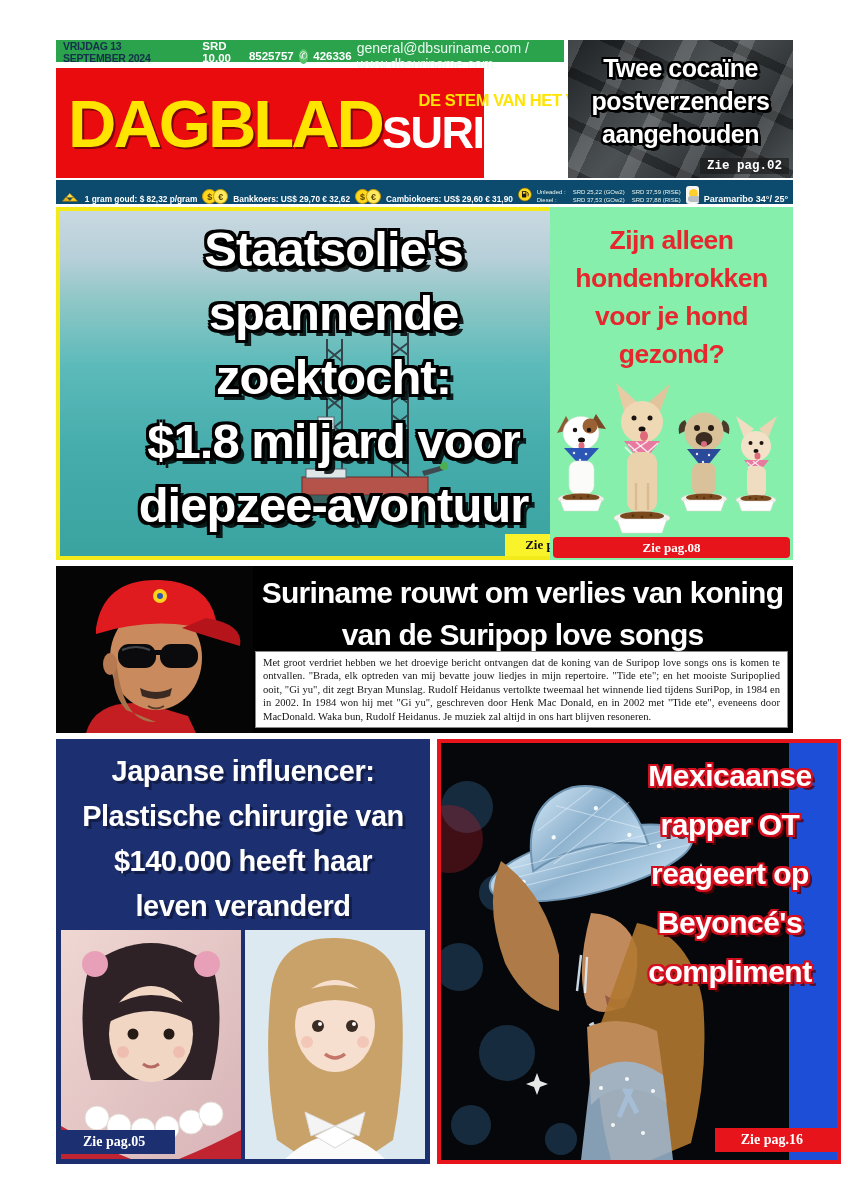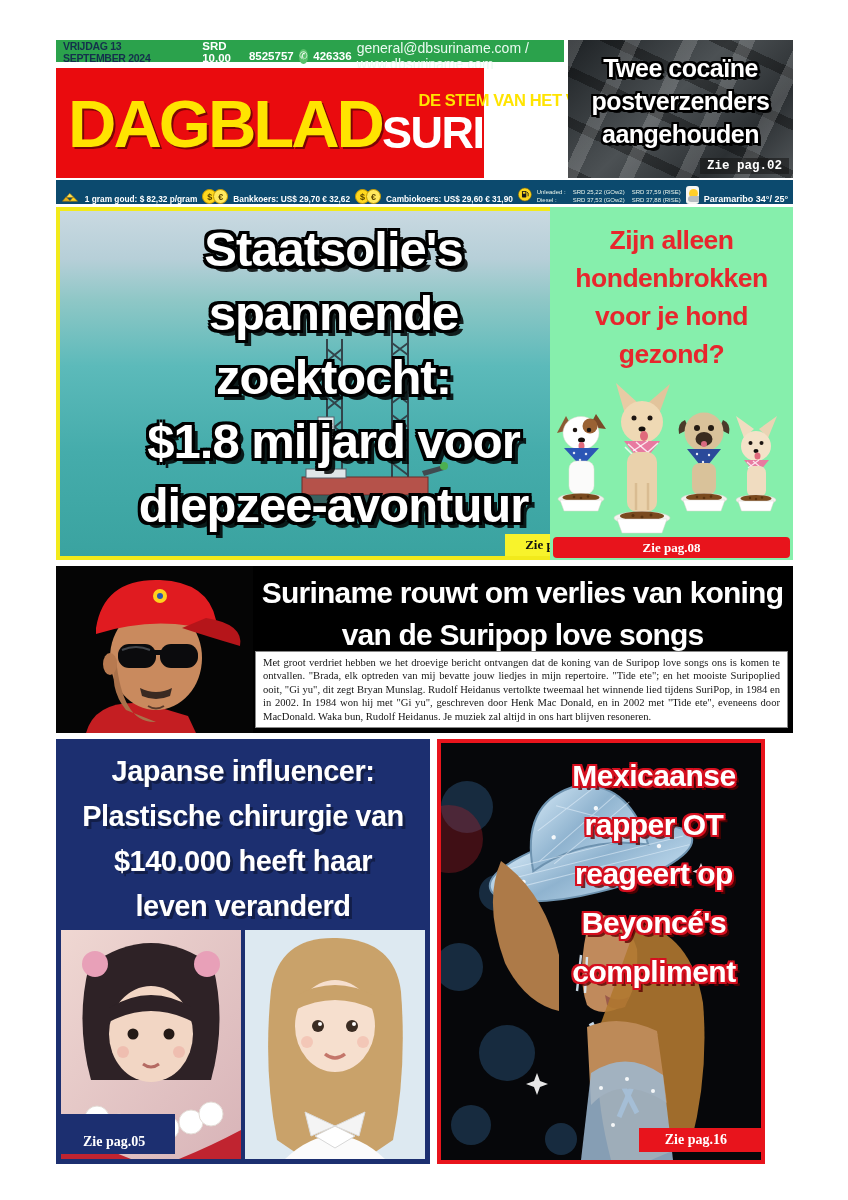--- a/index.html
+++ b/index.html
@@ -87,24 +87,24 @@
 
   
   #influencer{left:56px;top:739px;width:374px;height:425px;background:#1c2f70;overflow:hidden;}
   #influencer .hl{position:absolute;left:0;right:0;top:10px;text-align:center;color:#fff;
                   font-weight:bold;font-size:29px;line-height:45px;letter-spacing:-0.5px;
                   text-shadow:3px 3px 0 rgba(0,0,0,0.35);}
   #influencer .photos{position:absolute;left:5px;right:5px;bottom:5px;height:229px;
                       display:flex;gap:4px;}
   #influencer .ref{position:absolute;left:5px;bottom:10px;background:#1c2f70;color:#fff;
                    font-weight:bold;font-size:14px;font-family:"Liberation Serif",serif;
-                   padding:20px 30px 4px 22px;}
-
-  
-  #rapper{left:437px;top:739px;width:328px;height:425px;box-sizing:border-box;
+                   padding:4px 30px 4px 22px;}
+
+  
+  #rapper{left:437px;top:739px;width:404px;height:425px;box-sizing:border-box;
           border:4px solid #e8141c;background:#1d4ed8;overflow:hidden;}
   #rapper .hl{position:absolute;right:4px;top:8px;width:206px;text-align:center;color:#fff;
               font-weight:bold;font-size:30px;line-height:49px;letter-spacing:-0.5px;
               text-shadow:-2px -2px 0 #d50f1f,2px -2px 0 #d50f1f,-2px 2px 0 #d50f1f,2px 2px 0 #d50f1f,0 2px 0 #d50f1f,2px 0 0 #d50f1f,-2px 0 0 #d50f1f,0 -2px 0 #d50f1f,4px 4px 0 rgba(90,0,0,0.8);}
   #rapper .ref{position:absolute;right:0;bottom:8px;background:#e8141c;color:#fff;
                font-weight:bold;font-size:14px;font-family:"Liberation Serif",serif;
                padding:4px 34px 4px 26px;}
 </style>
 </head>
 <body>

